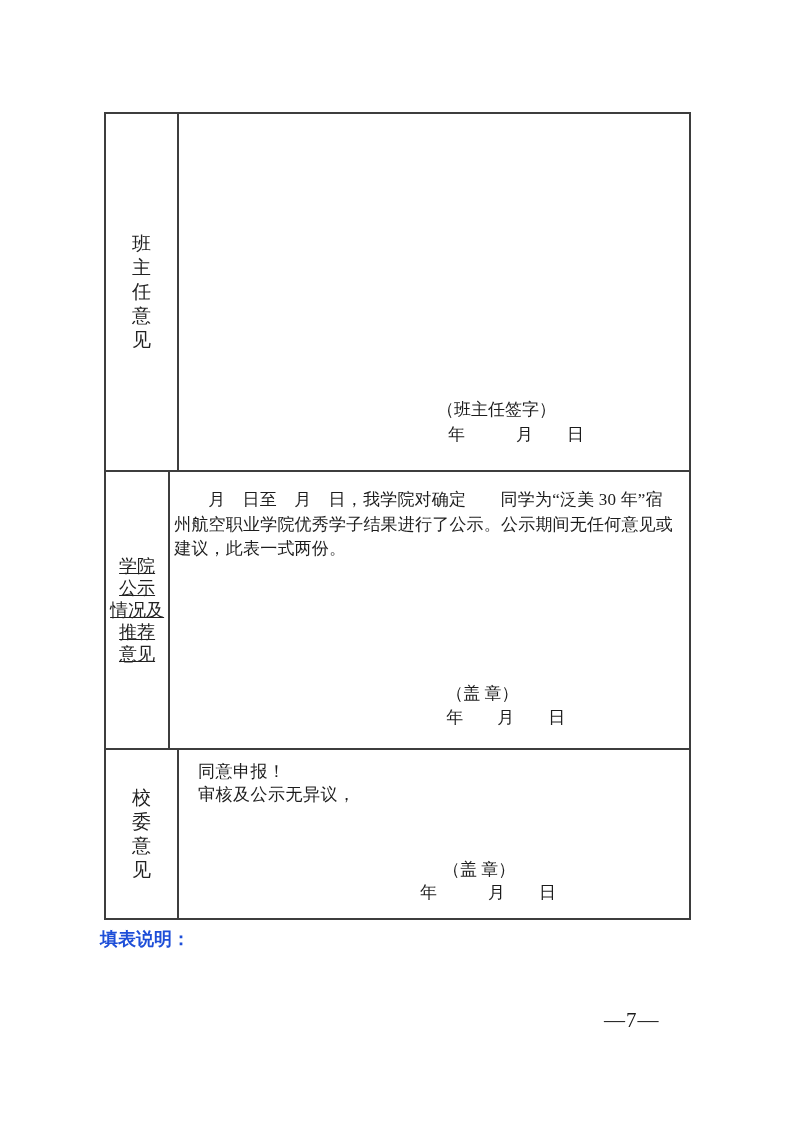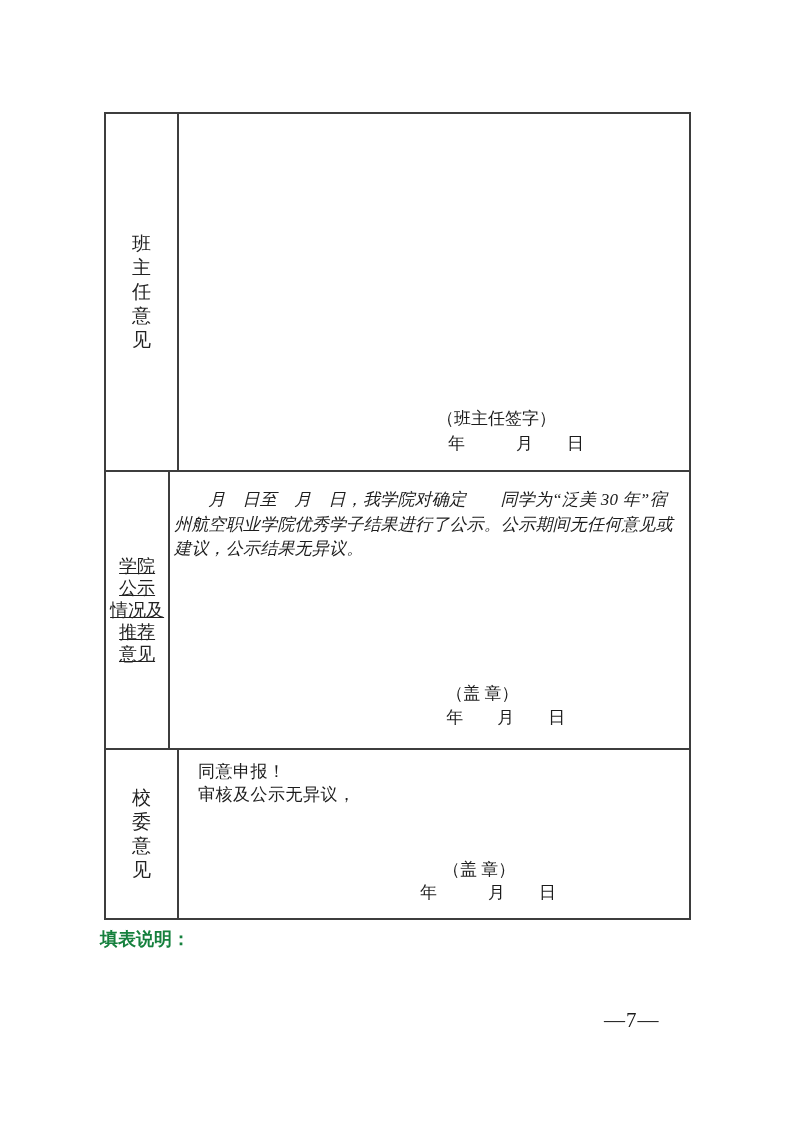--- a/index.html
+++ b/index.html
@@ -31,47 +31,47 @@
     display:flex; align-items:center; justify-content:center;
     text-align:center;
   }
   .label-lines { font-size:19px; color:#222; }
   .label-lines .lline { white-space:nowrap; }
   .lh24 .lline { line-height:24px; }
   .lh22 .lline { line-height:22px; font-size:18px;text-decoration:underline; }
   .content-cell { flex:1; position:relative; font-size:17px; }
 
   
-  .para { padding:16px 16px 0 4px;font-style:italic; }
+  .para { padding:16px 16px 0 4px; }
   .pline { white-space:nowrap; line-height:24.5px; letter-spacing:0.2px; }
   .pline.indent { text-indent:2em; }
 
   
   .body3 { padding:10px 0 0 19px; }
   .bline { white-space:nowrap; line-height:23px; letter-spacing:0.5px; }
 
   
   .sig { position:absolute; font-size:17px; }
   .sig .sig-label { white-space:nowrap; }
   .sig .sig-date  { white-space:nowrap; }
-  .sig-r1 { left:258px; top:292px; }
+  .sig-r1 { left:258px; top:283px; }
   .sig-r1 .sig-label { line-height:25px; }
   .sig-r1 .sig-date  { line-height:25px; margin-left:11px; }
   .sig-r2 { left:276px; top:210px; }
   .sig-r2 .sig-label { line-height:24px; }
   .sig-r2 .sig-date  { line-height:24px; }
   .sig-r3 { left:241px; top:108px; }
   .sig-r3 .sig-label { line-height:23px; margin-left:23px; }
   .sig-r3 .sig-date  { line-height:23px; }
 
   
   .notes {
     position:absolute; left:100px; top:922px;
     font-family:"Liberation Sans","DejaVu Sans",sans-serif;
-    font-weight:600; font-size:18px; color:#15803d;
+    font-weight:600; font-size:18px; color:#1d4ed8;
     display:flex;
   }
   .notes-label { width:87px; line-height:34px; white-space:nowrap; }
   .notes-items .nline { line-height:34px; white-space:nowrap; }
 
   
   .page-number {
     position:absolute; left:604px; top:1008px;
     font-size:21px; color:#1a1a1a; letter-spacing:1px;
     white-space:nowrap;
@@ -109,21 +109,21 @@
           <div class="lline">公示</div>
           <div class="lline">情况及</div>
           <div class="lline">推荐</div>
           <div class="lline">意见</div>
         </div>
       </div>
       <div class="content-cell">
         <div class="para">
           <div class="pline indent">月　日至　月　日，我学院对确定　　同学为“泛美 30 年”宿</div>
           <div class="pline">州航空职业学院优秀学子结果进行了公示。公示期间无任何意见或</div>
-          <div class="pline">建议，公示结果无异议。</div>
+          <div class="pline">建议，此表一式两份。</div>
         </div>
         <div class="sig sig-r2">
           <div class="sig-label">（盖 章）</div>
           <div class="sig-date">年　　月　　日</div>
         </div>
       </div>
     </div>
 
     <div class="trow trow-3">
       <div class="label-cell">

